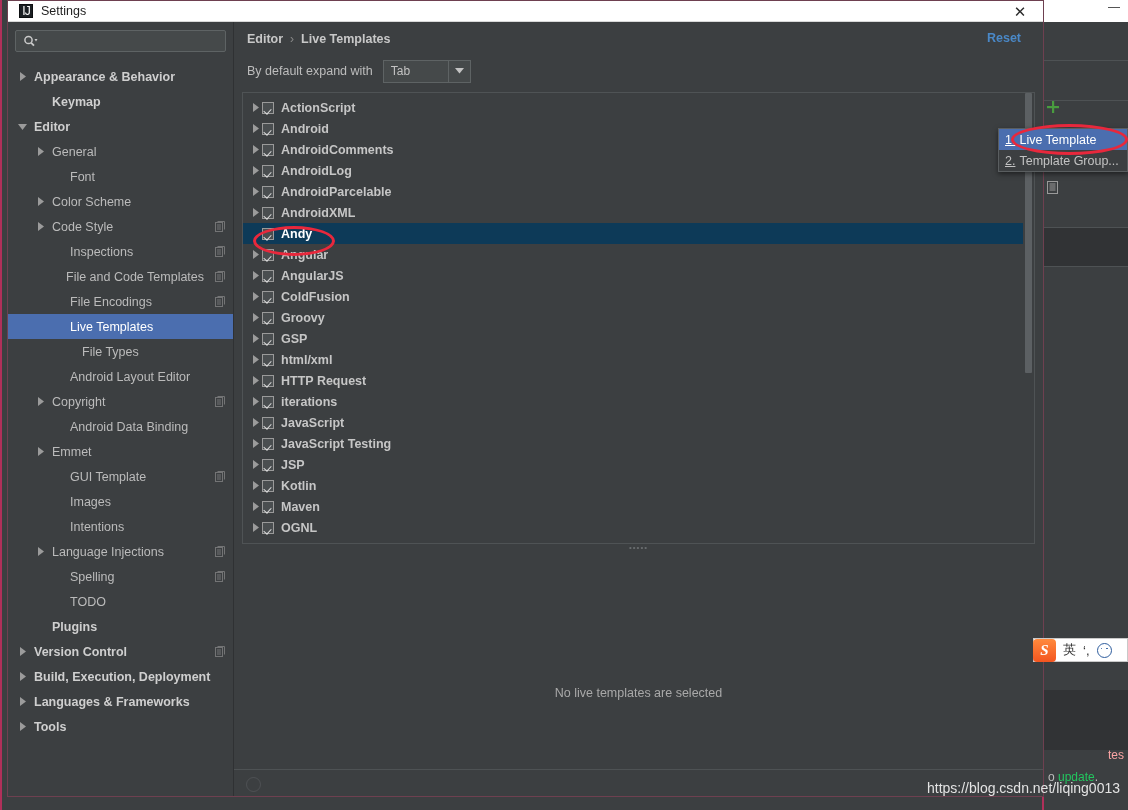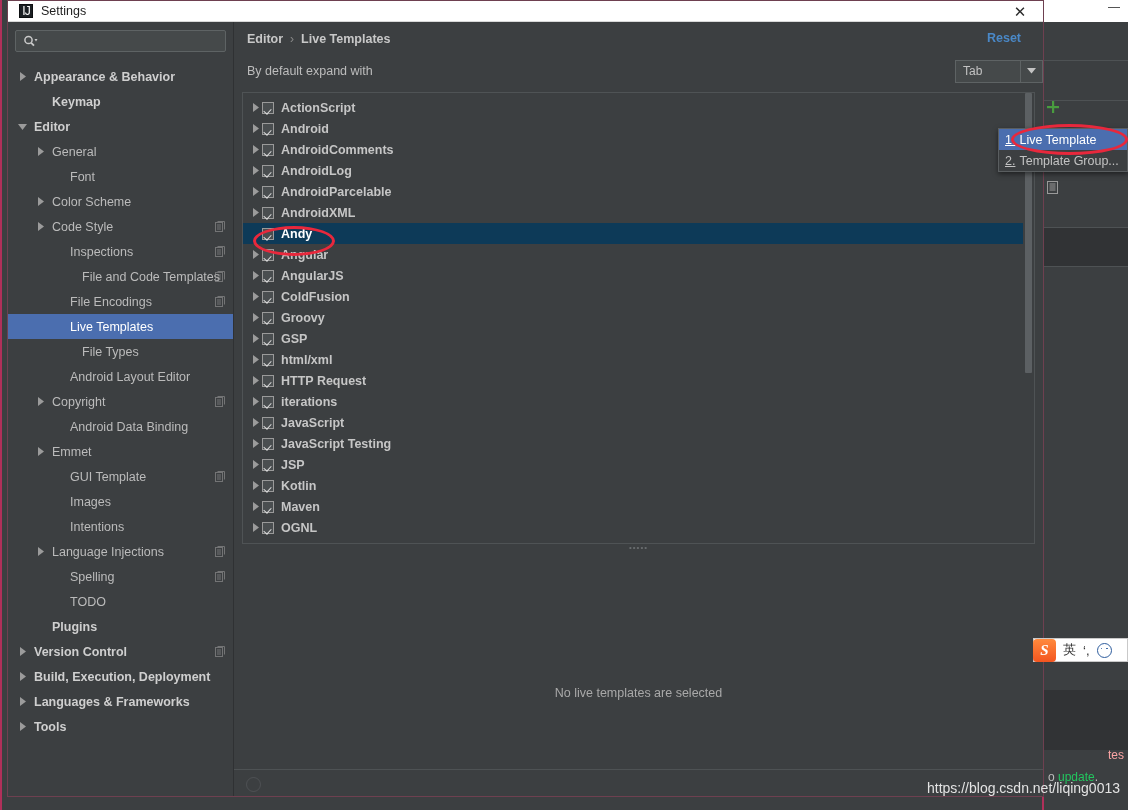--- a/index.html
+++ b/index.html
@@ -132,21 +132,20 @@
   .crumb { font-size:12.5px; color:#c8c8c8; font-weight:bold; }
   .crumb-sep { margin:0 7px; color:#888; font-size:12px; }
   #reset-link {
     position:absolute; right:22px; top:9px;
     color:#4a88c7; font-size:12.5px; font-weight:bold; cursor:pointer;
   }
 
   #expand-row {
     height:32px; display:flex; align-items:center;
     padding-left:13px;
-    justify-content:space-between;
   }
   #expand-label { font-size:12.5px; color:#bdbdbd; margin-right:10px; }
   #expand-select {
     width:88px; height:23px;
     background:#45494a; border:1px solid #5e6364;
     display:flex; align-items:center; position:relative;
   }
   #expand-value {
     flex:1; padding-left:7px; font-size:12px; color:#c3c3c3;
   }
@@ -422,21 +421,21 @@
                 <rect x="0.5" y="1.5" width="7" height="9" fill="none" stroke="#a0a0a0"></rect>
                 <path d="M2.5 0.5 H9.5 V8.5" fill="none" stroke="#a0a0a0"></path>
                 <line x1="2" y1="4" x2="6" y2="4" stroke="#a0a0a0"></line>
                 <line x1="2" y1="6" x2="6" y2="6" stroke="#a0a0a0"></line>
                 <line x1="2" y1="8" x2="6" y2="8" stroke="#a0a0a0"></line>
               </svg>
             </span>
           </div>
           <div class="tree-row">
             <span class="arrow" style="margin-left: 45px;"></span>
-            <span class="label" style="margin-left: 18px;">File and Code Templates</span>
+            <span class="label" style="margin-left: 2px;">File and Code Templates</span>
             <span class="copy-badge">
               <svg width="10" height="11" viewBox="0 0 10 11">
                 <rect x="0.5" y="1.5" width="7" height="9" fill="none" stroke="#a0a0a0"></rect>
                 <path d="M2.5 0.5 H9.5 V8.5" fill="none" stroke="#a0a0a0"></path>
                 <line x1="2" y1="4" x2="6" y2="4" stroke="#a0a0a0"></line>
                 <line x1="2" y1="6" x2="6" y2="6" stroke="#a0a0a0"></line>
                 <line x1="2" y1="8" x2="6" y2="8" stroke="#a0a0a0"></line>
               </svg>
             </span>
           </div>

